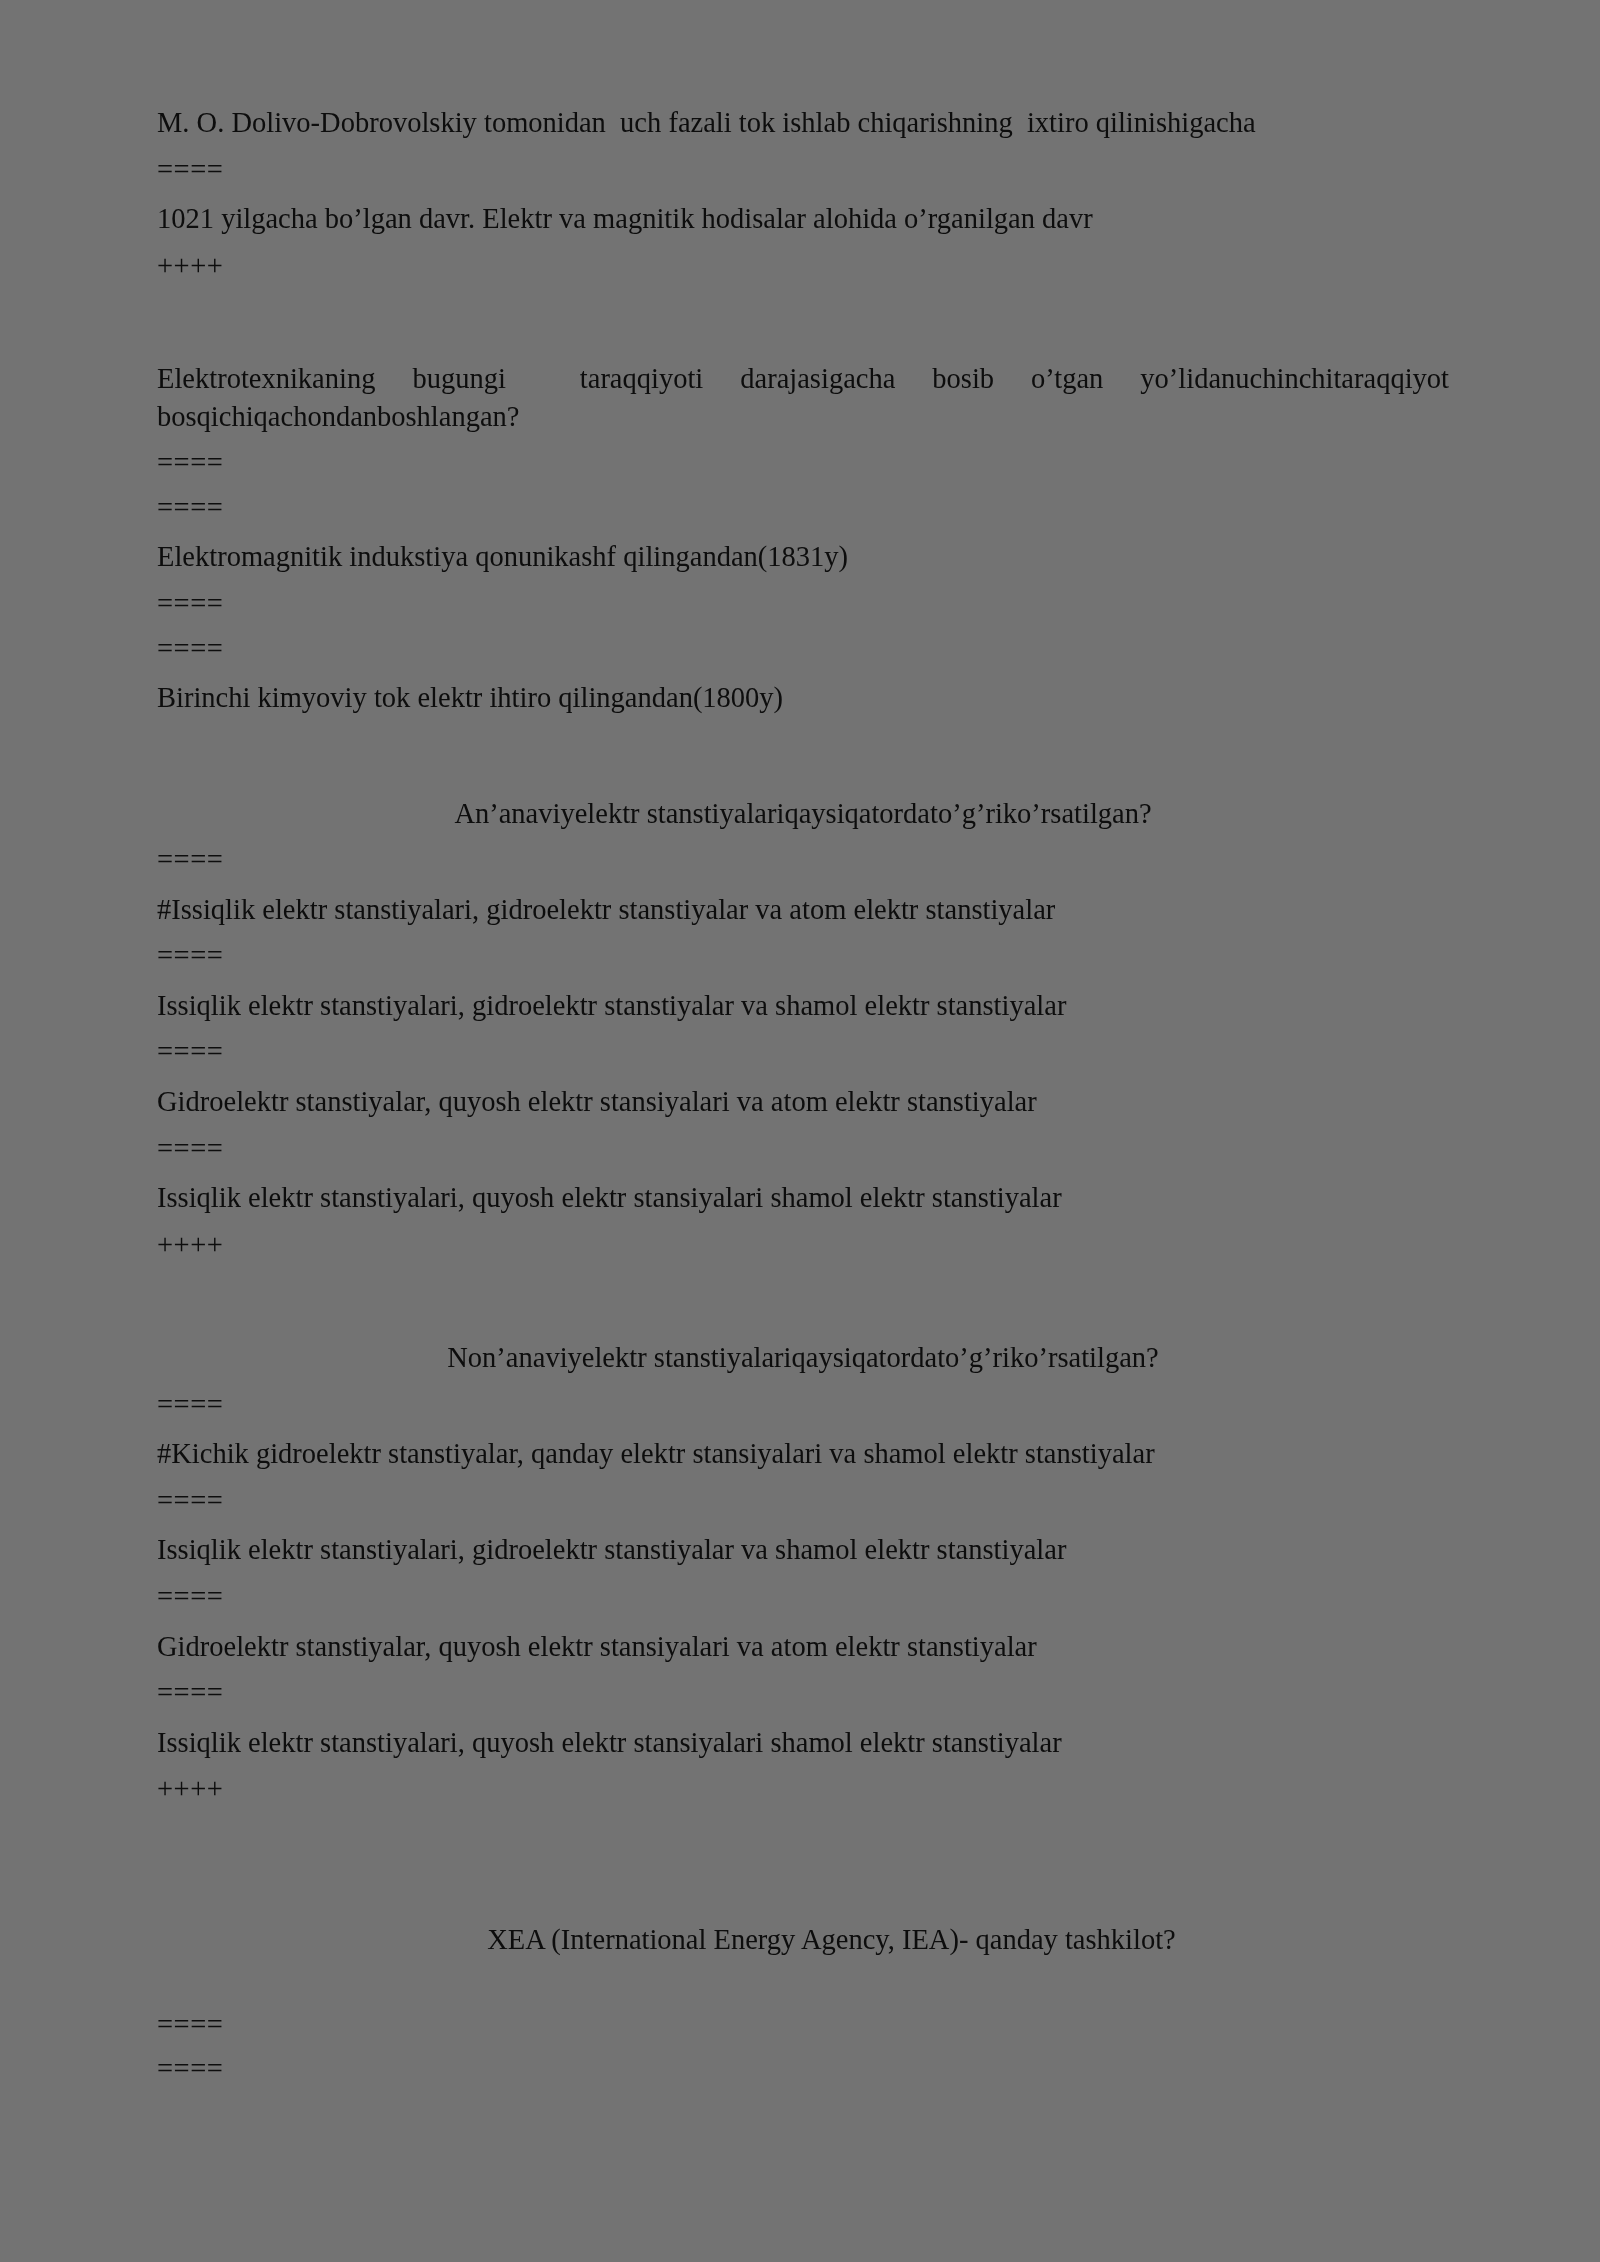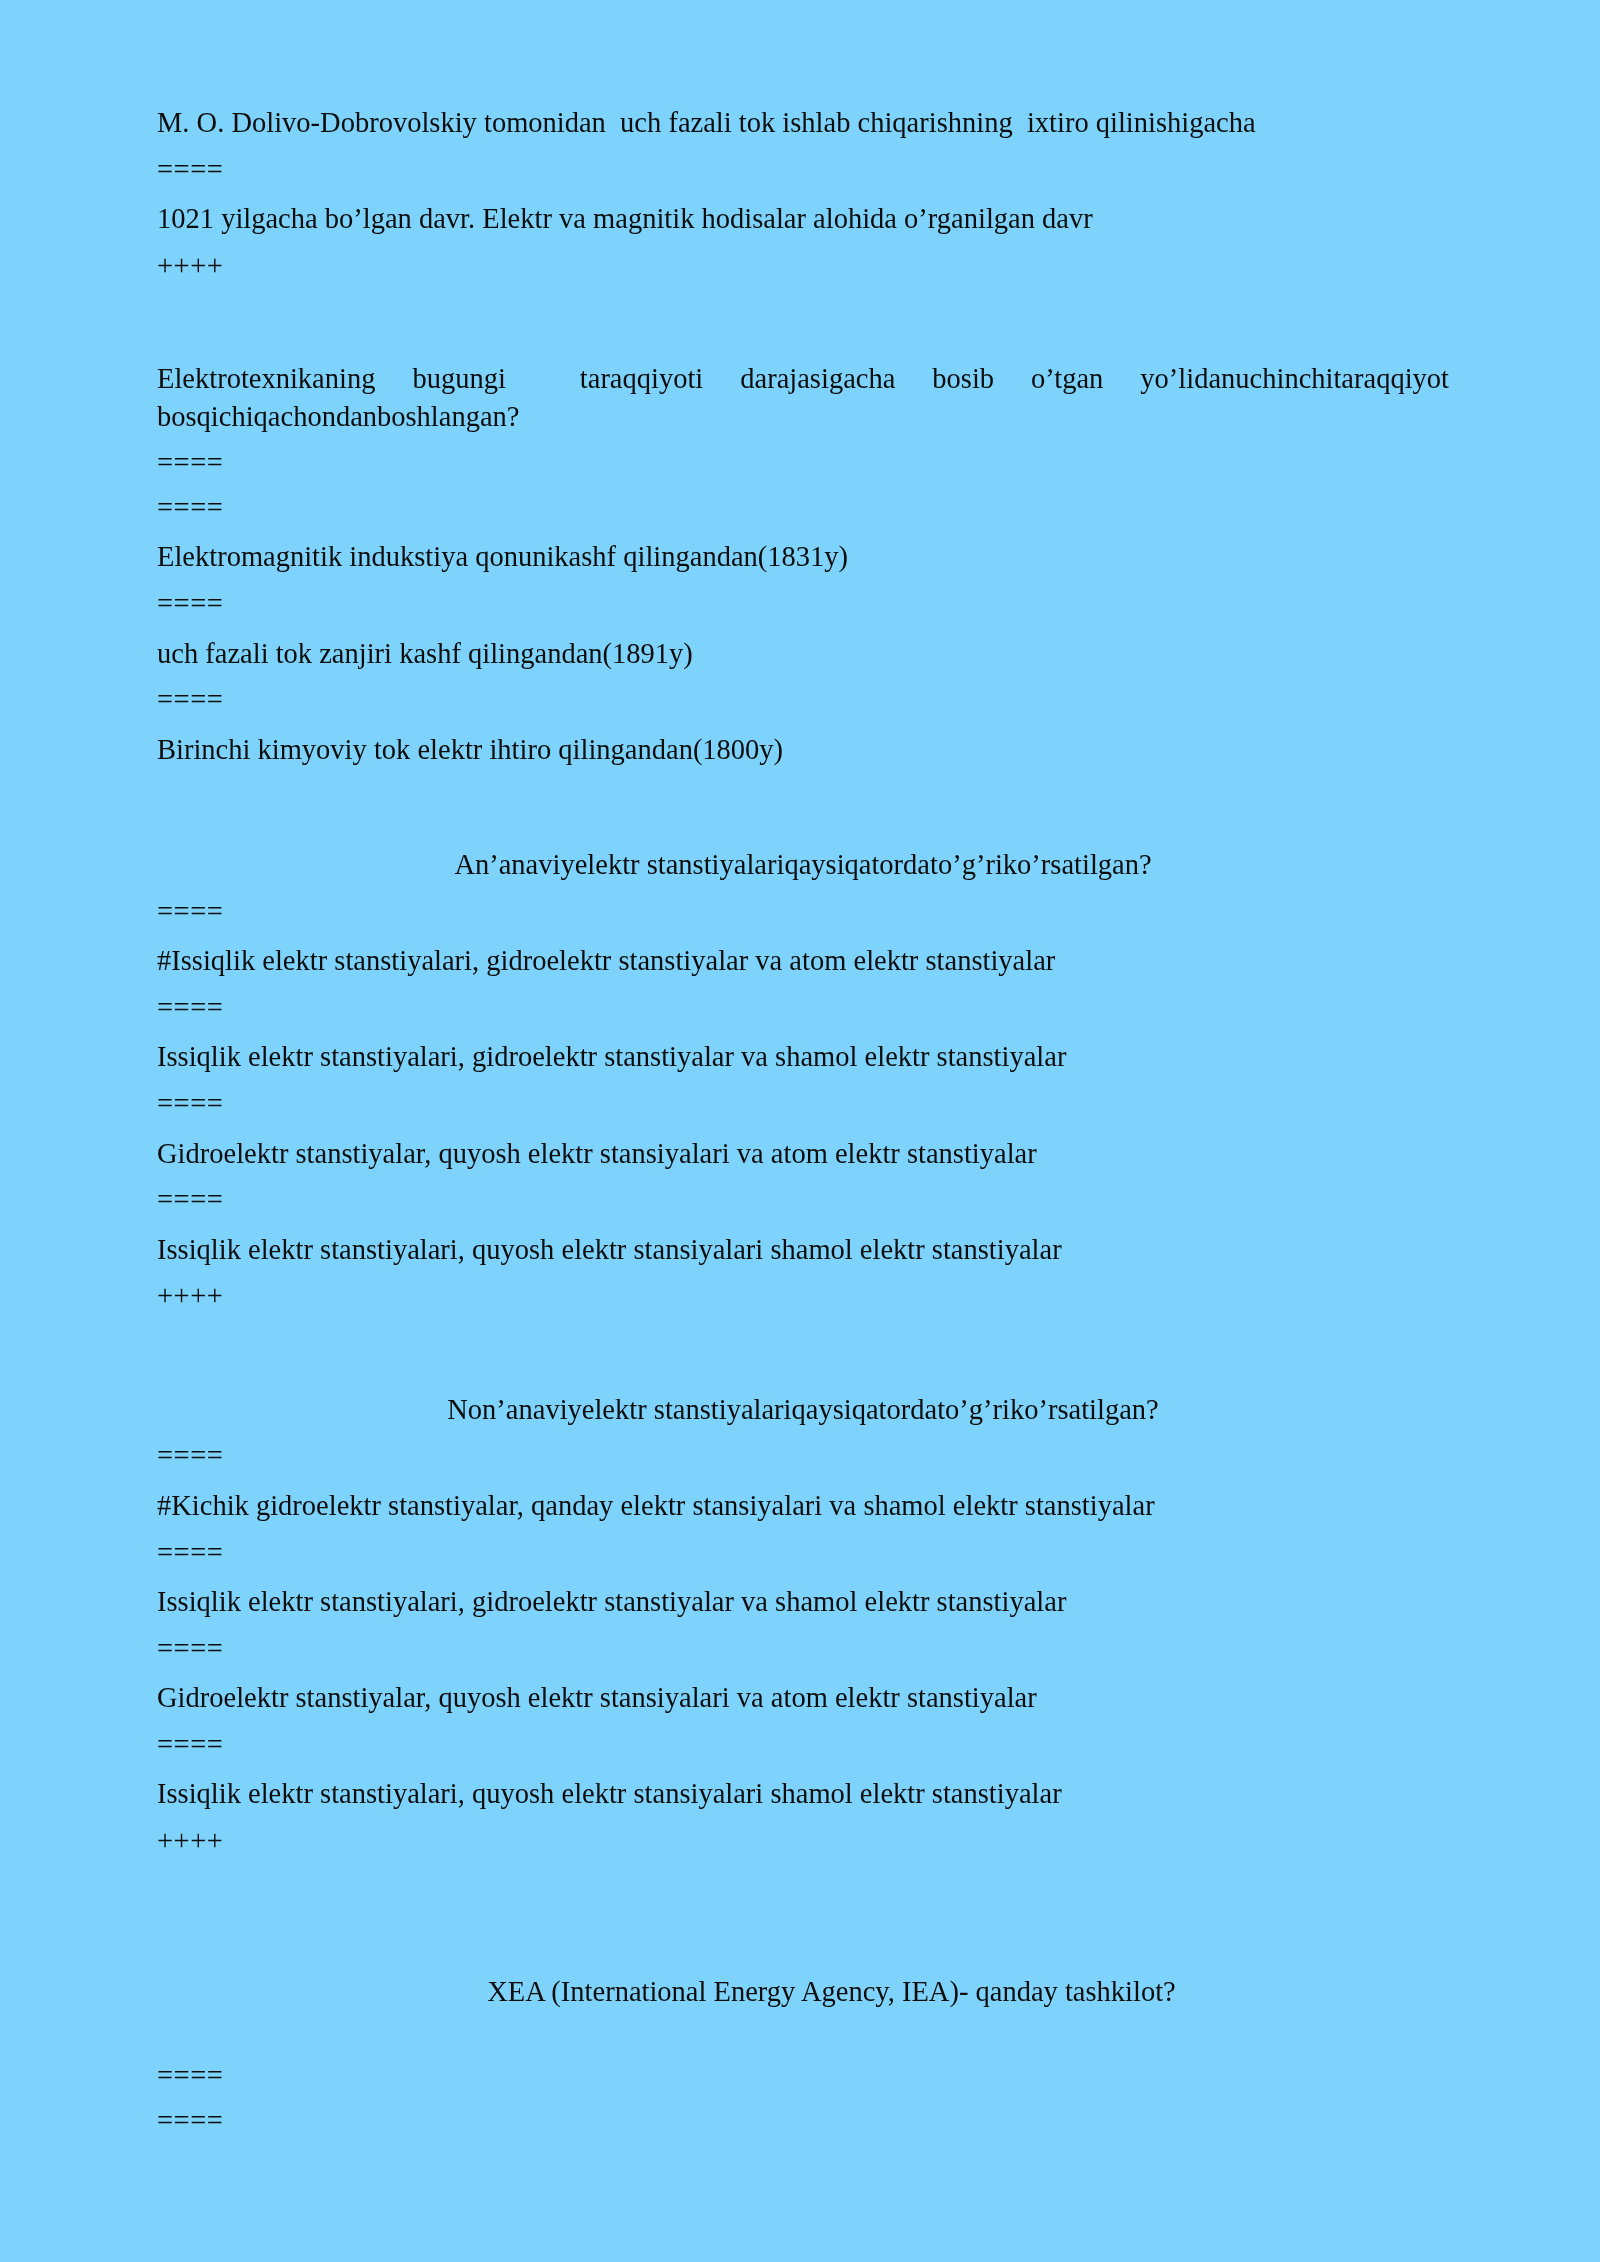--- a/index.html
+++ b/index.html
@@ -12,21 +12,21 @@
     width: 1600px;
     height: 2262px;
     font-family: "Liberation Serif", "DejaVu Serif", serif;
     color: #0d0d0d;
     -webkit-font-smoothing: antialiased;
   }
   .page {
     position: relative;
     width: 1600px;
     height: 2262px;
-    background: #7dd3fc;
+    background: #737373;
     box-sizing: border-box;
     padding: 104px 150px 0 157px;
   }
   .doc-body {
     width: 1292px;
   }
   
   .line {
     font-size: 28.5px;
     line-height: 1.0;
@@ -85,21 +85,20 @@
     </div>
 
     <div class="block-gap"></div>
 
     <div class="qblock">
       <div class="line q-stem">Elektrotexnikaning bugungi  taraqqiyoti darajasigacha bosib o’tgan yo’lidanuchinchitaraqqiyot bosqichiqachondanboshlangan?</div>
       <div class="sep">====</div>
       <div class="sep">====</div>
       <div class="line option">Elektromagnitik indukstiya qonunikashf qilingandan(1831y)</div>
       <div class="sep">====</div>
-      <div class="line option">uch fazali tok zanjiri kashf qilingandan(1891y)</div>
       <div class="sep">====</div>
       <div class="line option">Birinchi kimyoviy tok elektr ihtiro qilingandan(1800y)</div>
     </div>
 
     <div class="block-gap"></div>
 
     <div class="qblock">
       <div class="line q-stem q-stem-last-line-natural">An’anaviyelektr stanstiyalariqaysiqatordato’g’riko’rsatilgan?</div>
       <div class="sep">====</div>
       <div class="line option">#Issiqlik elektr stanstiyalari, gidroelektr stanstiyalar va atom elektr stanstiyalar</div>

